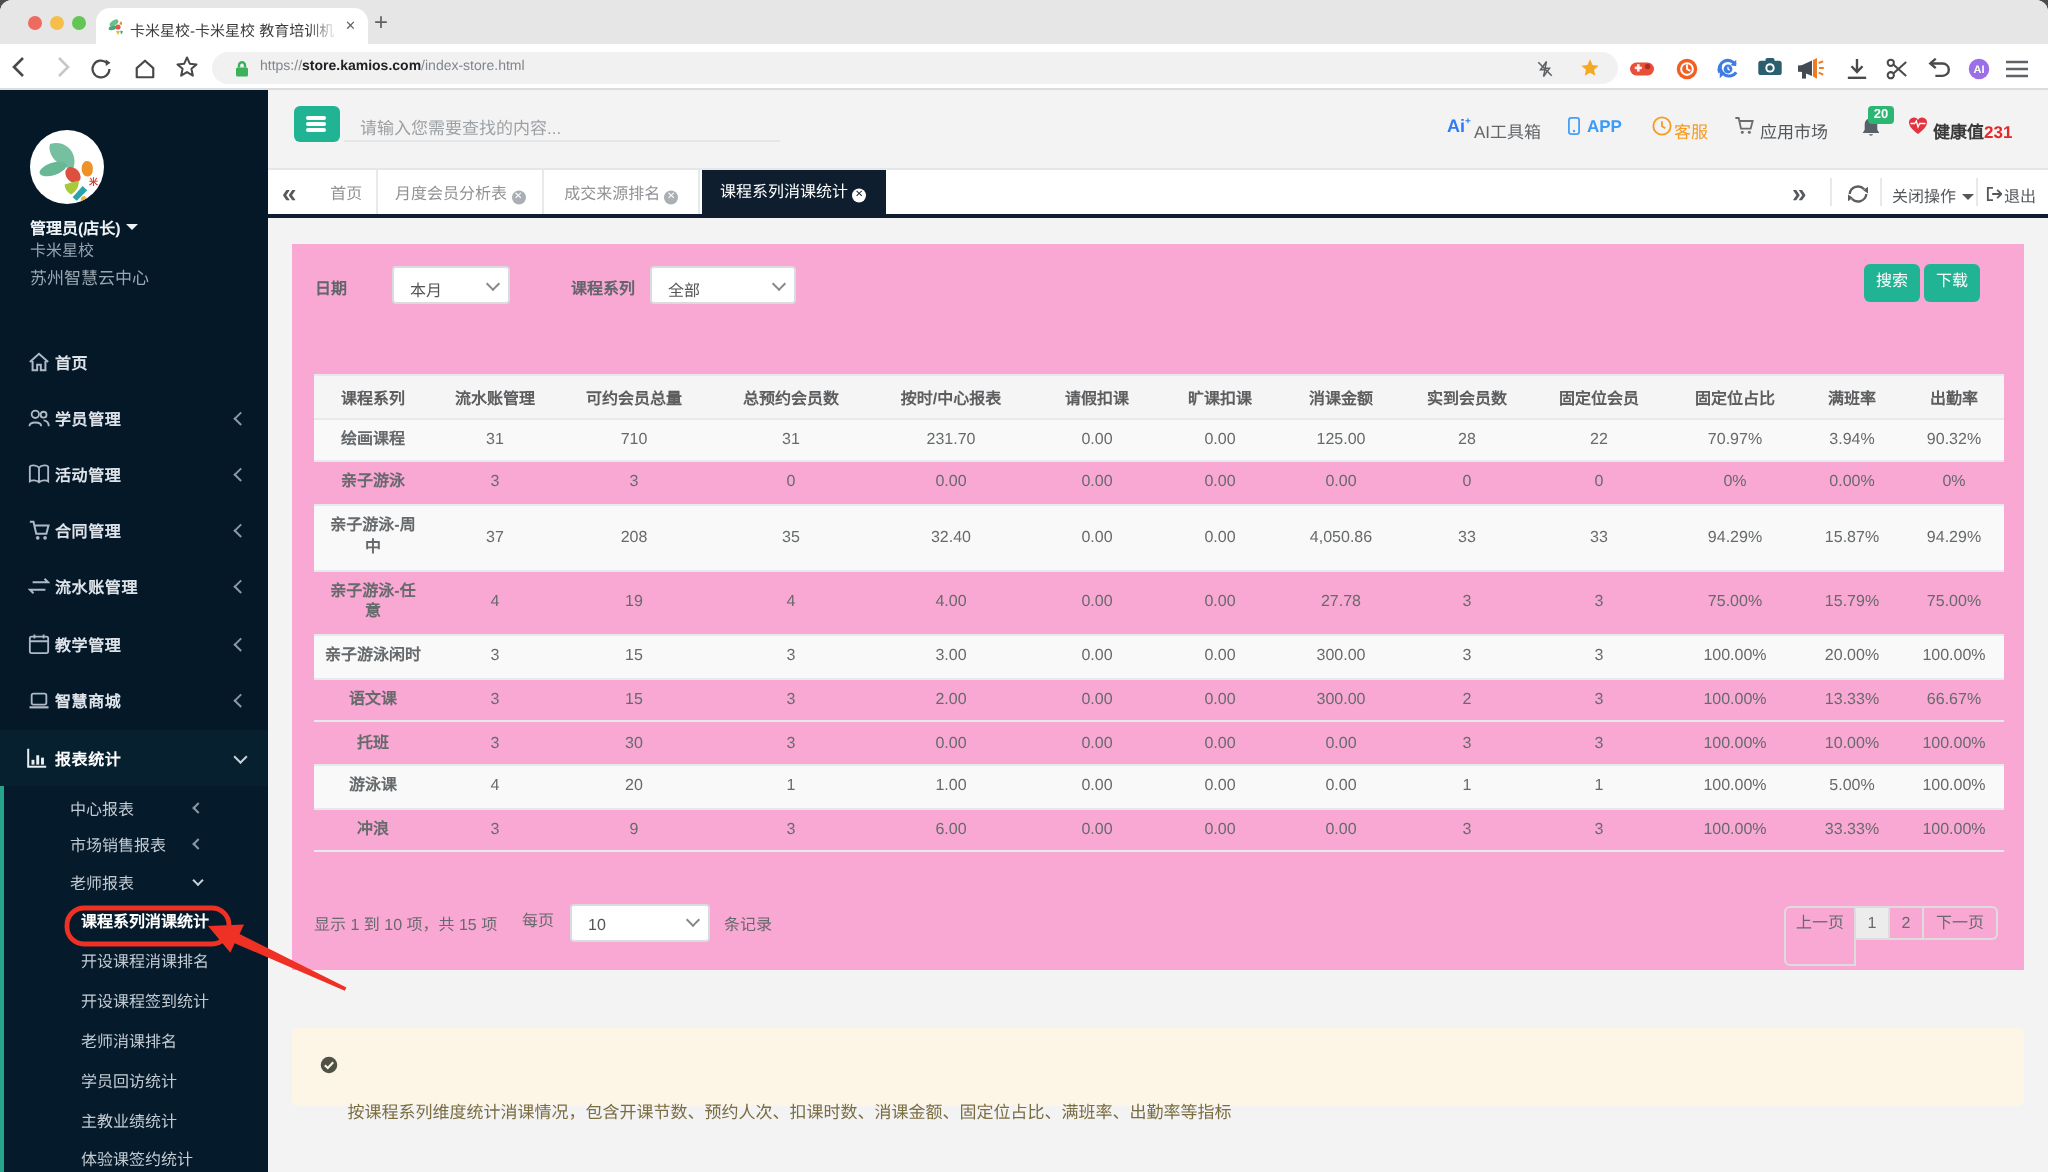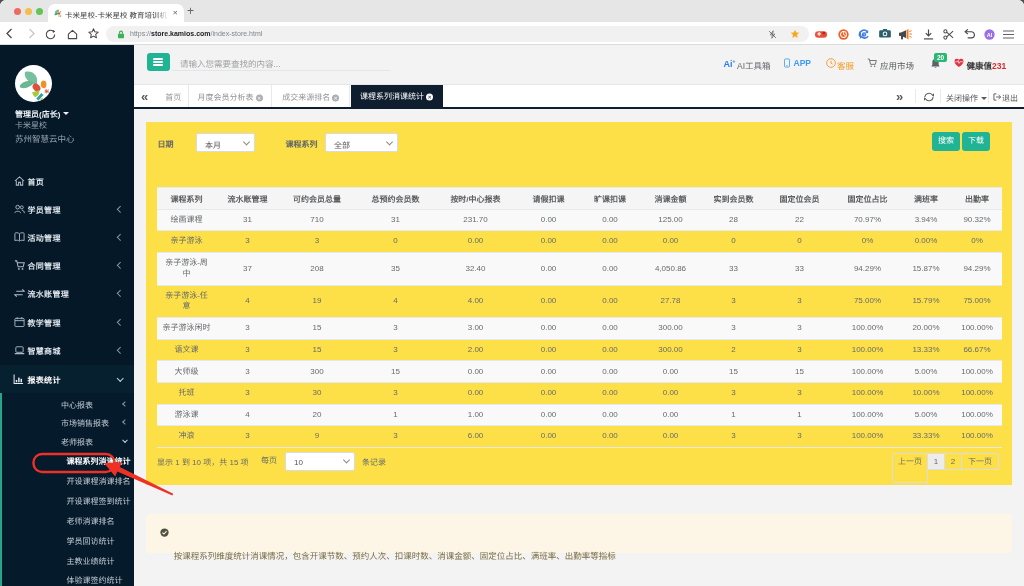--- a/index.html
+++ b/index.html
@@ -21,38 +21,38 @@
   .urltxt b { color:#202124; font-weight:700; }
   
   .app { position:absolute; left:0; top:45px; width:1024px; height:541px; background:#f3f3f4; }
   .sidebar { position:absolute; left:0; top:0; width:134px; height:541px; background:#041828; }
   .apphdr { position:absolute; left:134px; top:0; width:890px; height:39px; background:#f3f3f4; }
   .tabsrow { position:absolute; left:134px; top:39px; width:890px; height:25.3px; background:#fff; }
   .ptab { position:absolute; top:0; height:22.3px; border-right:1px solid #e7eaec; color:#909396; font-size:8px; }
   .ptab span.lb { position:absolute; left:0; right:0; top:50%; transform:translateY(-50%); text-align:center; }
   .cx { display:inline-block; width:7px; height:7px; background:#aaafb5; border-radius:50%; font-size:5px; line-height:7px; text-align:center; color:#fff; vertical-align:0.5px; margin-left:2px; }
   .content { position:absolute; left:134px; top:64.3px; width:890px; height:476.7px; background:#f3f3f4; }
-  .panel { position:absolute; left:12px; top:12.7px; width:866px; height:363px; background:#fde047; }
+  .panel { position:absolute; left:12px; top:12.7px; width:866px; height:363px; background:#f9a8d4; }
   .note { position:absolute; left:12px; top:404.7px; width:866px; height:39px; background:#fdf6e6; border-radius:3px; }
   .sel { position:absolute; background:#fff; border:1px solid #d9dbde; border-radius:2px; font-size:8px; color:#555; }
   .sel .chev { position:absolute; right:5px; top:50%; width:5px; height:5px; border-right:1px solid #888; border-bottom:1px solid #888; transform:translateY(-70%) rotate(45deg); }
   .btn { position:absolute; background:#20b394; border-radius:3px; color:#fff; font-size:8px; text-align:center; }
   table.rep { position:absolute; left:11px; top:65.4px; width:845px; border-collapse:collapse; table-layout:fixed; font-size:8px; color:#676a6c; }
   table.rep th { font-weight:700; color:#5c5e60; background:#f5f5f6; border-top:1px solid #e7eaec; border-bottom:1px solid #e7eaec; height:21.3px; text-align:center; font-size:8px; padding:0; }
   table.rep td { text-align:center; border-bottom:1px solid #e7eaec; height:21.6px; padding:0 2px; line-height:1.3; }
   table.rep tr.s td { background:#f9f9f9; }
   table.rep tr.d td { height:32.7px; }
-  table.rep td:first-child { padding:0 4px; }
+  table.rep td:first-child { padding:0 4px;font-weight:bold; }
   
   .mi { position:absolute; left:0; width:134px; height:28px; }
   .mi .txt { position:absolute; left:27.5px; top:50%; transform:translateY(-50%); font-size:8px; color:#dde3e9; font-weight:700; letter-spacing:.3px; }
   .mi .ic { position:absolute; left:14px; top:50%; transform:translateY(-50%); width:11px; height:11px; }
   .mi .ch { position:absolute; right:12px; top:50%; width:4.5px; height:4.5px; border-left:1.2px solid #8b98a7; border-bottom:1.2px solid #8b98a7; transform:translateY(-50%) rotate(45deg); }
   .mi .chd { position:absolute; right:12px; top:50%; width:4.5px; height:4.5px; border-right:1.2px solid #c9d1d9; border-bottom:1.2px solid #c9d1d9; transform:translateY(-70%) rotate(45deg); }
-  .smi { position:absolute; left:0; width:110px; height:19.4px;margin-left:26px; }
+  .smi { position:absolute; left:0; width:110px; height:19.4px; }
   .smi .txt { position:absolute; top:50%; transform:translateY(-50%); font-size:8px; color:#c3cbd3; }
 </style>
 </head>
 <body>
 <div class="win">
 
   <div class="tabstrip">
     <span class="light" style="left:13.5px;background:#ee6b60;"></span>
     <span class="light" style="left:24.5px;background:#f5bd4c;"></span>
     <span class="light" style="left:36px;background:#62c554;"></span>
@@ -475,35 +475,20 @@
                 <td>2.00</td>
                 <td>0.00</td>
                 <td>0.00</td>
                 <td>300.00</td>
                 <td>2</td>
                 <td>3</td>
                 <td>100.00%</td>
                 <td>13.33%</td>
                 <td>66.67%</td>
               </tr>
-          <tr class="s">
-                <td>大师级</td>
-                <td>3</td>
-                <td>300</td>
-                <td>15</td>
-                <td>0.00</td>
-                <td>0.00</td>
-                <td>0.00</td>
-                <td>0.00</td>
-                <td>15</td>
-                <td>15</td>
-                <td>100.00%</td>
-                <td>5.00%</td>
-                <td>100.00%</td>
-              </tr>
           <tr>
                 <td>托班</td>
                 <td>3</td>
                 <td>30</td>
                 <td>3</td>
                 <td>0.00</td>
                 <td>0.00</td>
                 <td>0.00</td>
                 <td>0.00</td>
                 <td>3</td>

